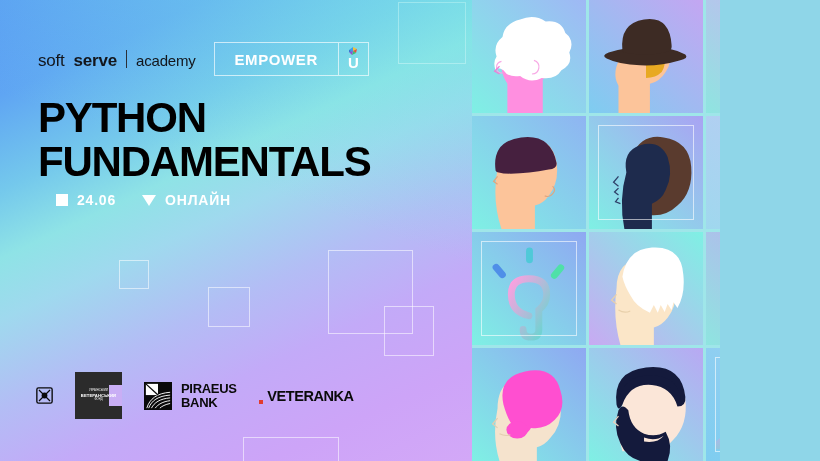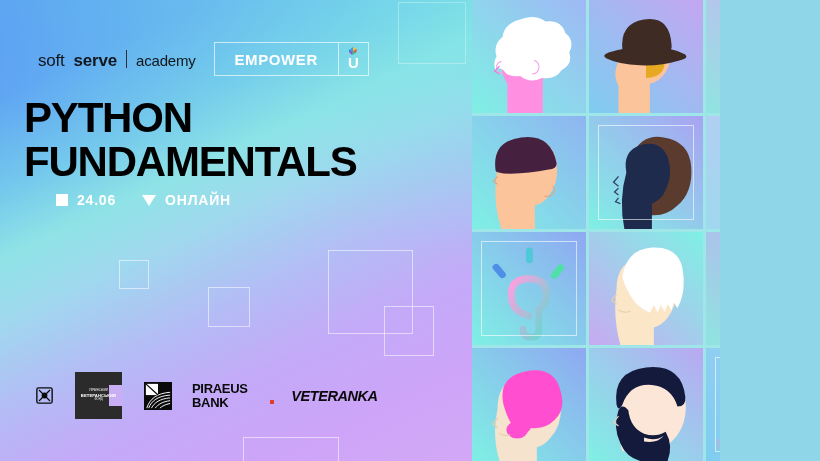--- a/index.html
+++ b/index.html
@@ -82,21 +82,21 @@
   #empower-u-cell .u-letter {
     color:#fff; font-weight:800; font-size:15px; position:relative; top:3px;
   }
   #empower-dot {
     position:absolute; top:4px; left:50%; transform:translateX(-50%);
     width:8px; height:8px;
   }
 
   
   #title-block {
-    position:absolute; left:24px; top:96px;
+    position:absolute; left:38px; top:96px;
     z-index:5;
   }
   #title-block .line {
     color:#000;
     font-weight:800;
     font-size:42px;
     line-height:44px;
     letter-spacing:-1.2px;
     white-space:nowrap;
   }
@@ -149,29 +149,29 @@
   #veteranfund-label {
     position:relative; z-index:2;
     color:#fff; font-size:4.2px; font-weight:700;
     text-align:center; line-height:1.35;
     letter-spacing:.1px;
     width:42px;
   }
   #veteranfund-label .small { font-size:2.6px; font-weight:400; display:block; }
 
   
-  #partner-piraeus { gap:20px; }
+  #partner-piraeus { gap:9px; }
   #piraeus-mark { width:28px; height:28px; }
   #piraeus-text {
     color:#0a0a0a; font-weight:700; font-size:13px;
     line-height:13.5px; letter-spacing:-.3px;
   }
 
   
-  #partner-veteranka { gap:16px; align-items:flex-end;font-style:italic; }
+  #partner-veteranka { gap:3px; align-items:flex-end; }
   #veteranka-accent { width:4px; height:4px; background:#e23b2e; margin-top:4px; }
   #veteranka-text {
     color:#0a0a0a; font-weight:800; font-size:15px;
     letter-spacing:-.5px; white-space:nowrap;
     transform:scaleX(.97);
   }
 
   
   #portrait-grid {
     position:absolute; left:472px; top:0;

